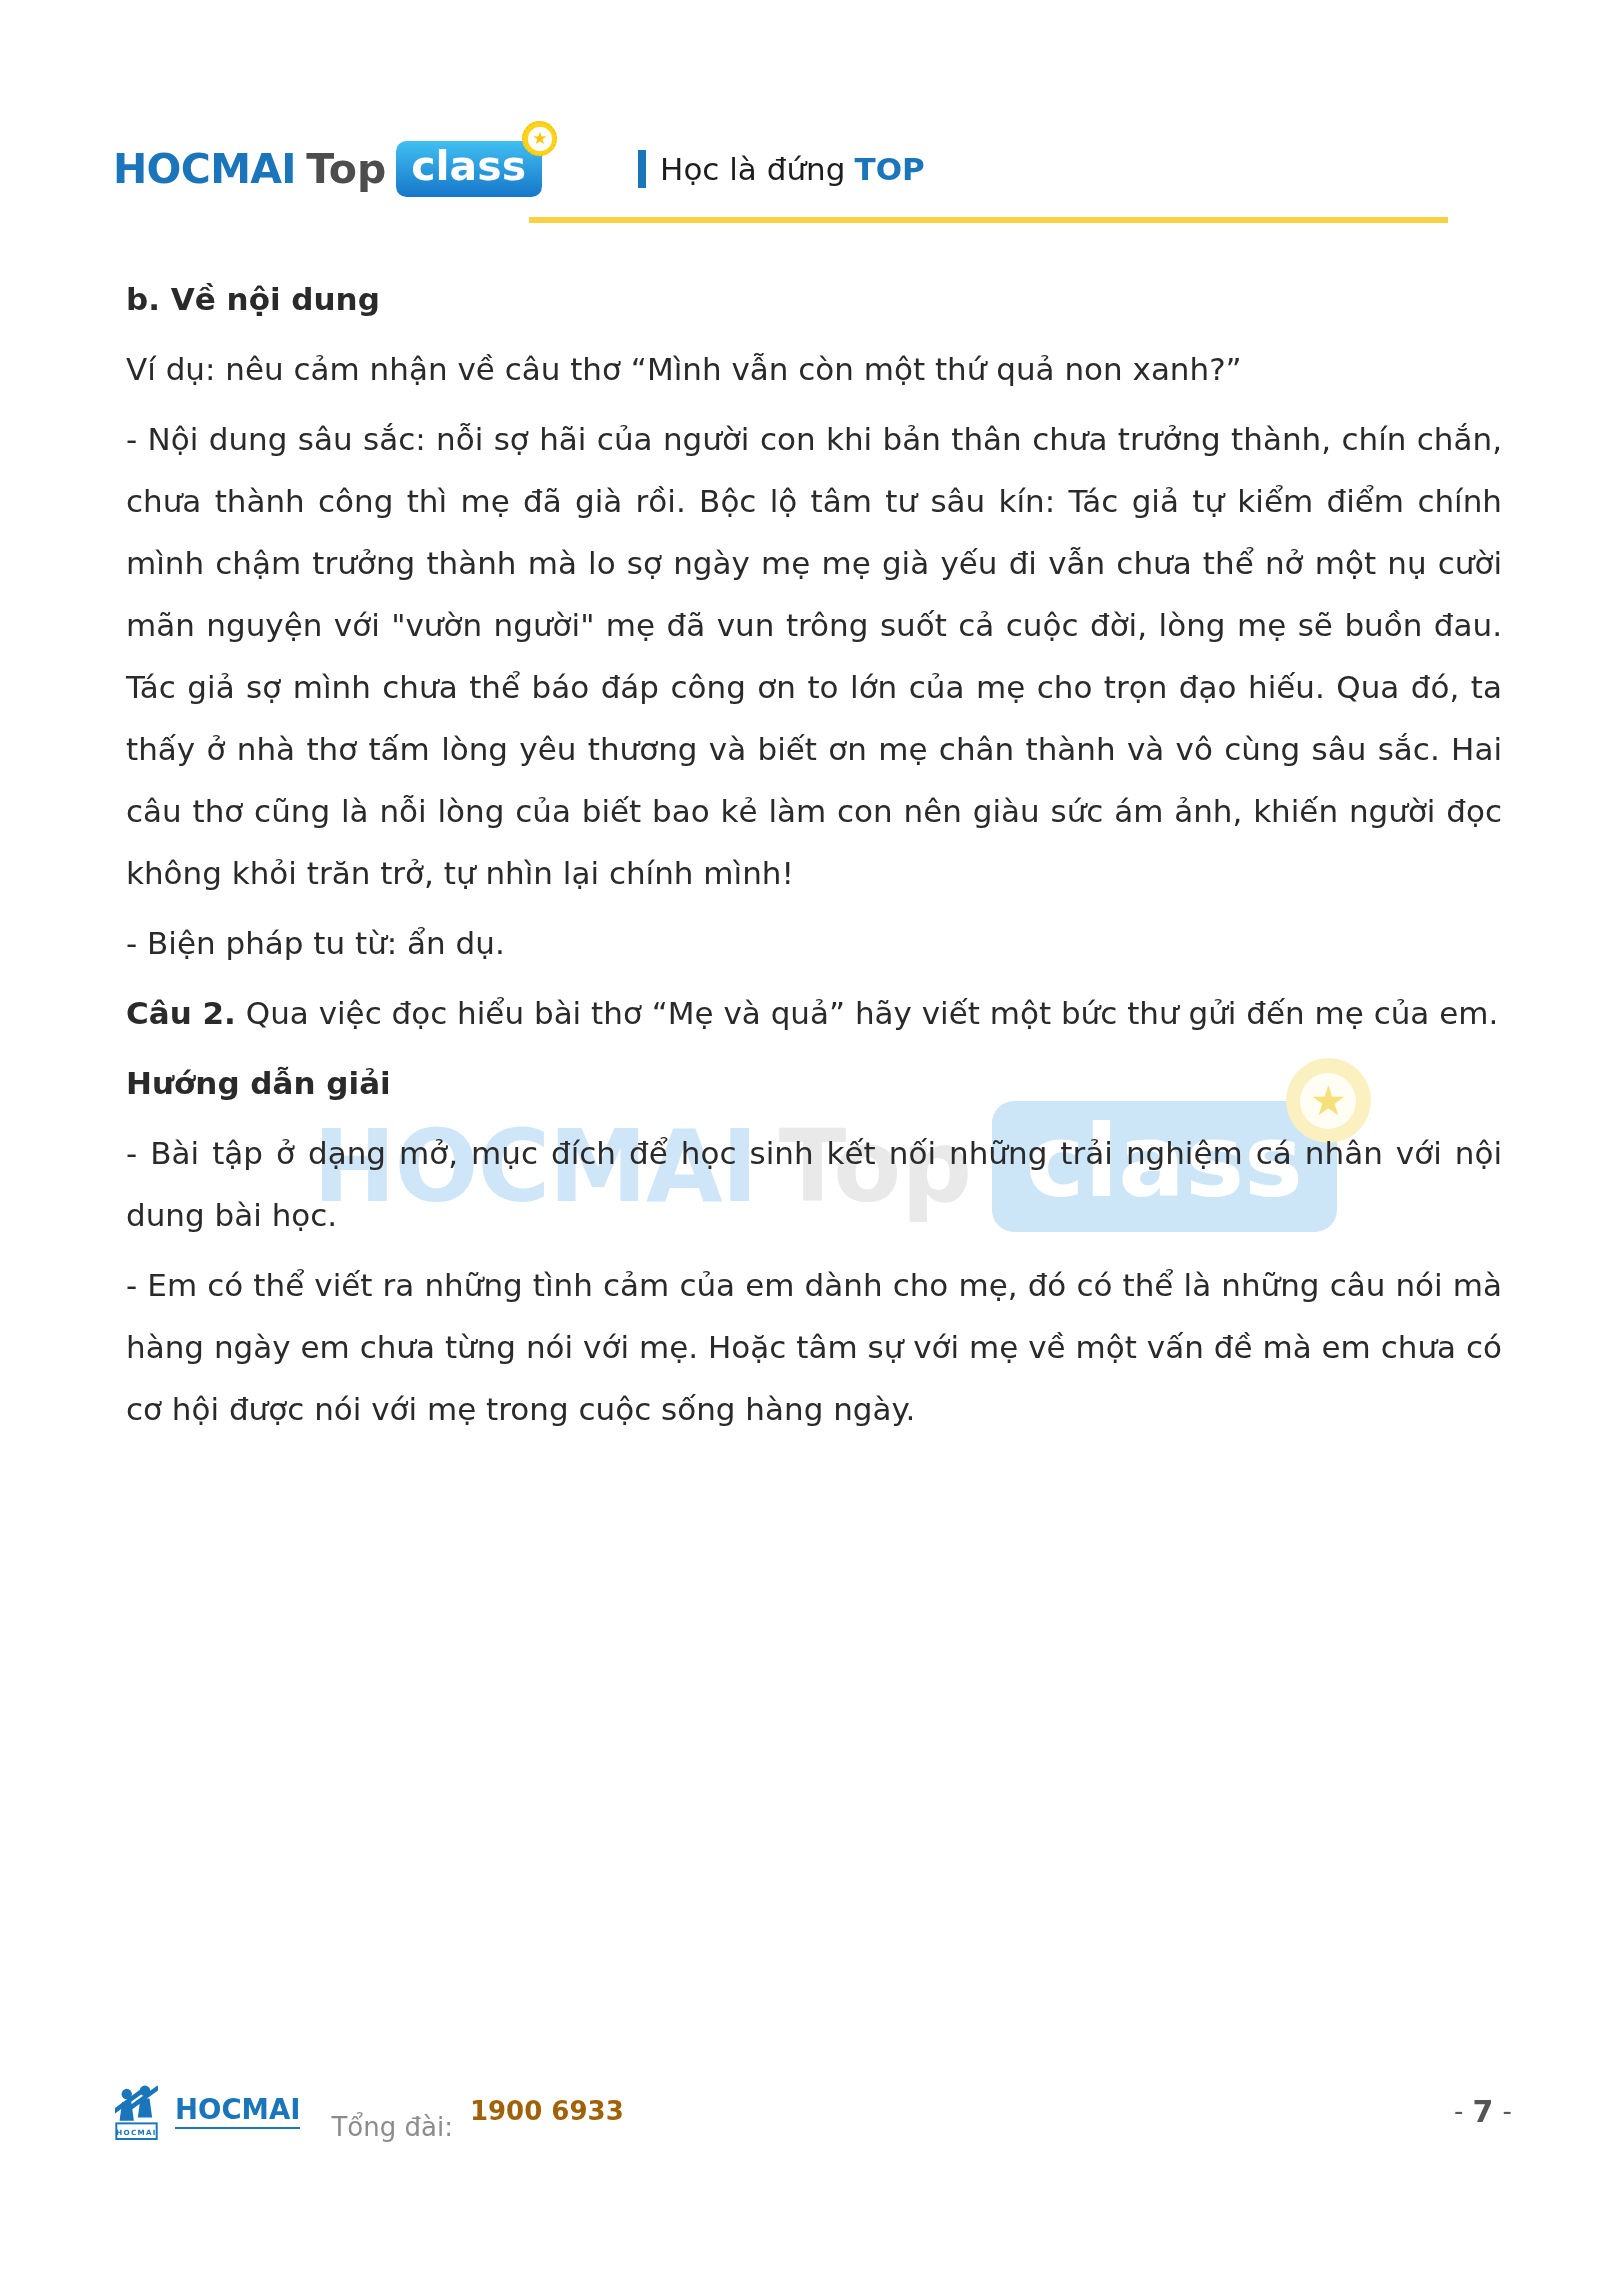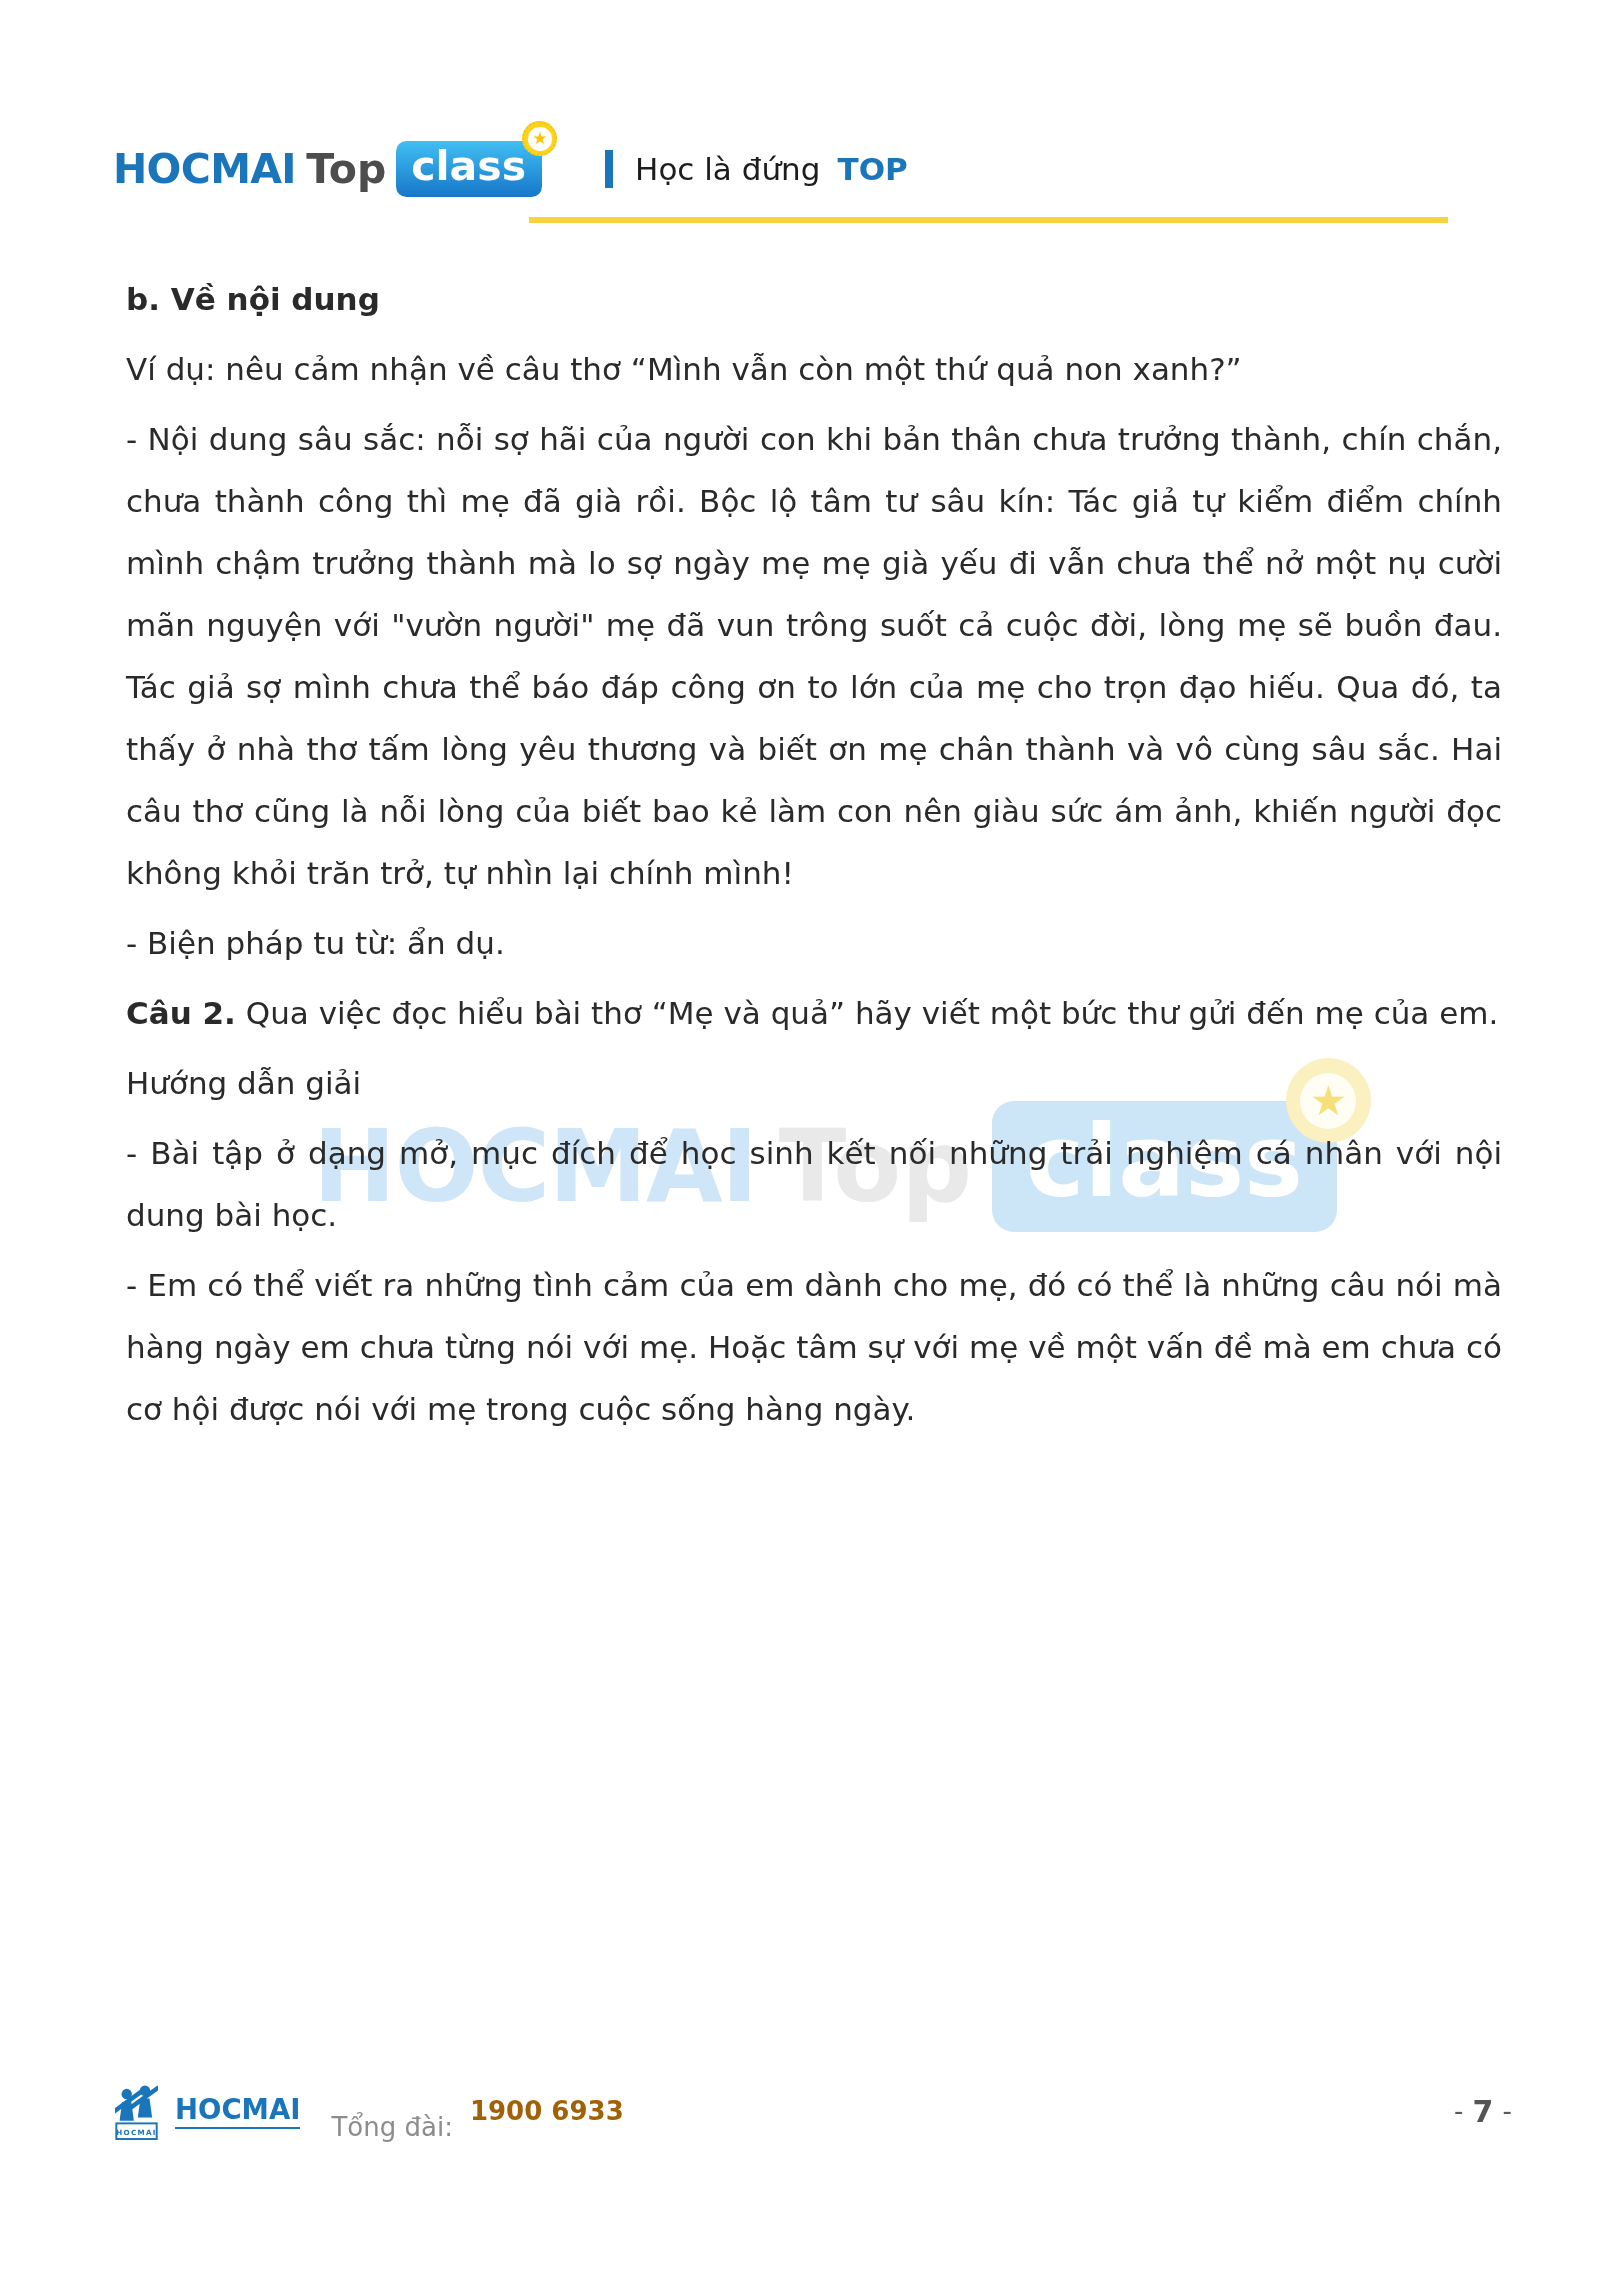--- a/index.html
+++ b/index.html
@@ -25,21 +25,21 @@
   .logo-class-box .logo-class{font-size:41px;font-weight:800;color:#ffffff;}
   .badge{
     position:absolute;right:-15.7px;top:-19.6px;width:35px;height:35px;border-radius:50%;
     background:#FFD21E;border:2px dotted #f3c50c;
     display:flex;align-items:center;justify-content:center;box-sizing:border-box;
   }
   .badge-star{
     width:23.6px;height:23.6px;border-radius:50%;background:#ffffff;color:#FFC400;
     font-size:17px;line-height:23.6px;text-align:center;display:block;
   }
-  .tagline{display:flex;align-items:center;margin-left:63px;gap:8px;}
+  .tagline{display:flex;align-items:center;margin-left:96px;}
   .tagline-bar{width:7.9px;height:38px;background:#1B75BB;margin-right:14.4px;}
   .tagline-text{font-size:31px;color:#1d1d1d;}
   .tagline-top{font-size:31px;font-weight:800;color:#1B75BB;margin-left:9.2px;}
   .header-underline{
     position:absolute;left:529px;top:217px;width:919px;height:5.9px;
     background:#F8D240;z-index:2;
   }
 
   
   .watermark{
@@ -63,21 +63,21 @@
   }
 
   
   .content{
     position:absolute;left:118px;top:260px;width:1392px;z-index:1;
     font-size:31px;line-height:62px;color:#2a2a2a;
   }
   .content p{margin:8px;text-align:justify;}
   .para-left{text-align:left !important;}
   .bold{font-weight:bold;}
-  .center{text-align:center;font-weight:normal;}
+  .center{text-align:center;font-weight:bold;}
 
   
   .footer{
     position:absolute;left:115px;right:111px;top:2080px;z-index:1;
     display:flex;align-items:center;font-size:26px;
   }
   .footer-icon{flex:0 0 auto;}
   .footer-brand{
     margin-left:17px;font-weight:800;color:#1B75BB;font-size:27.5px;
     border-bottom:2.6px solid #1B75BB;padding-bottom:2.6px;

